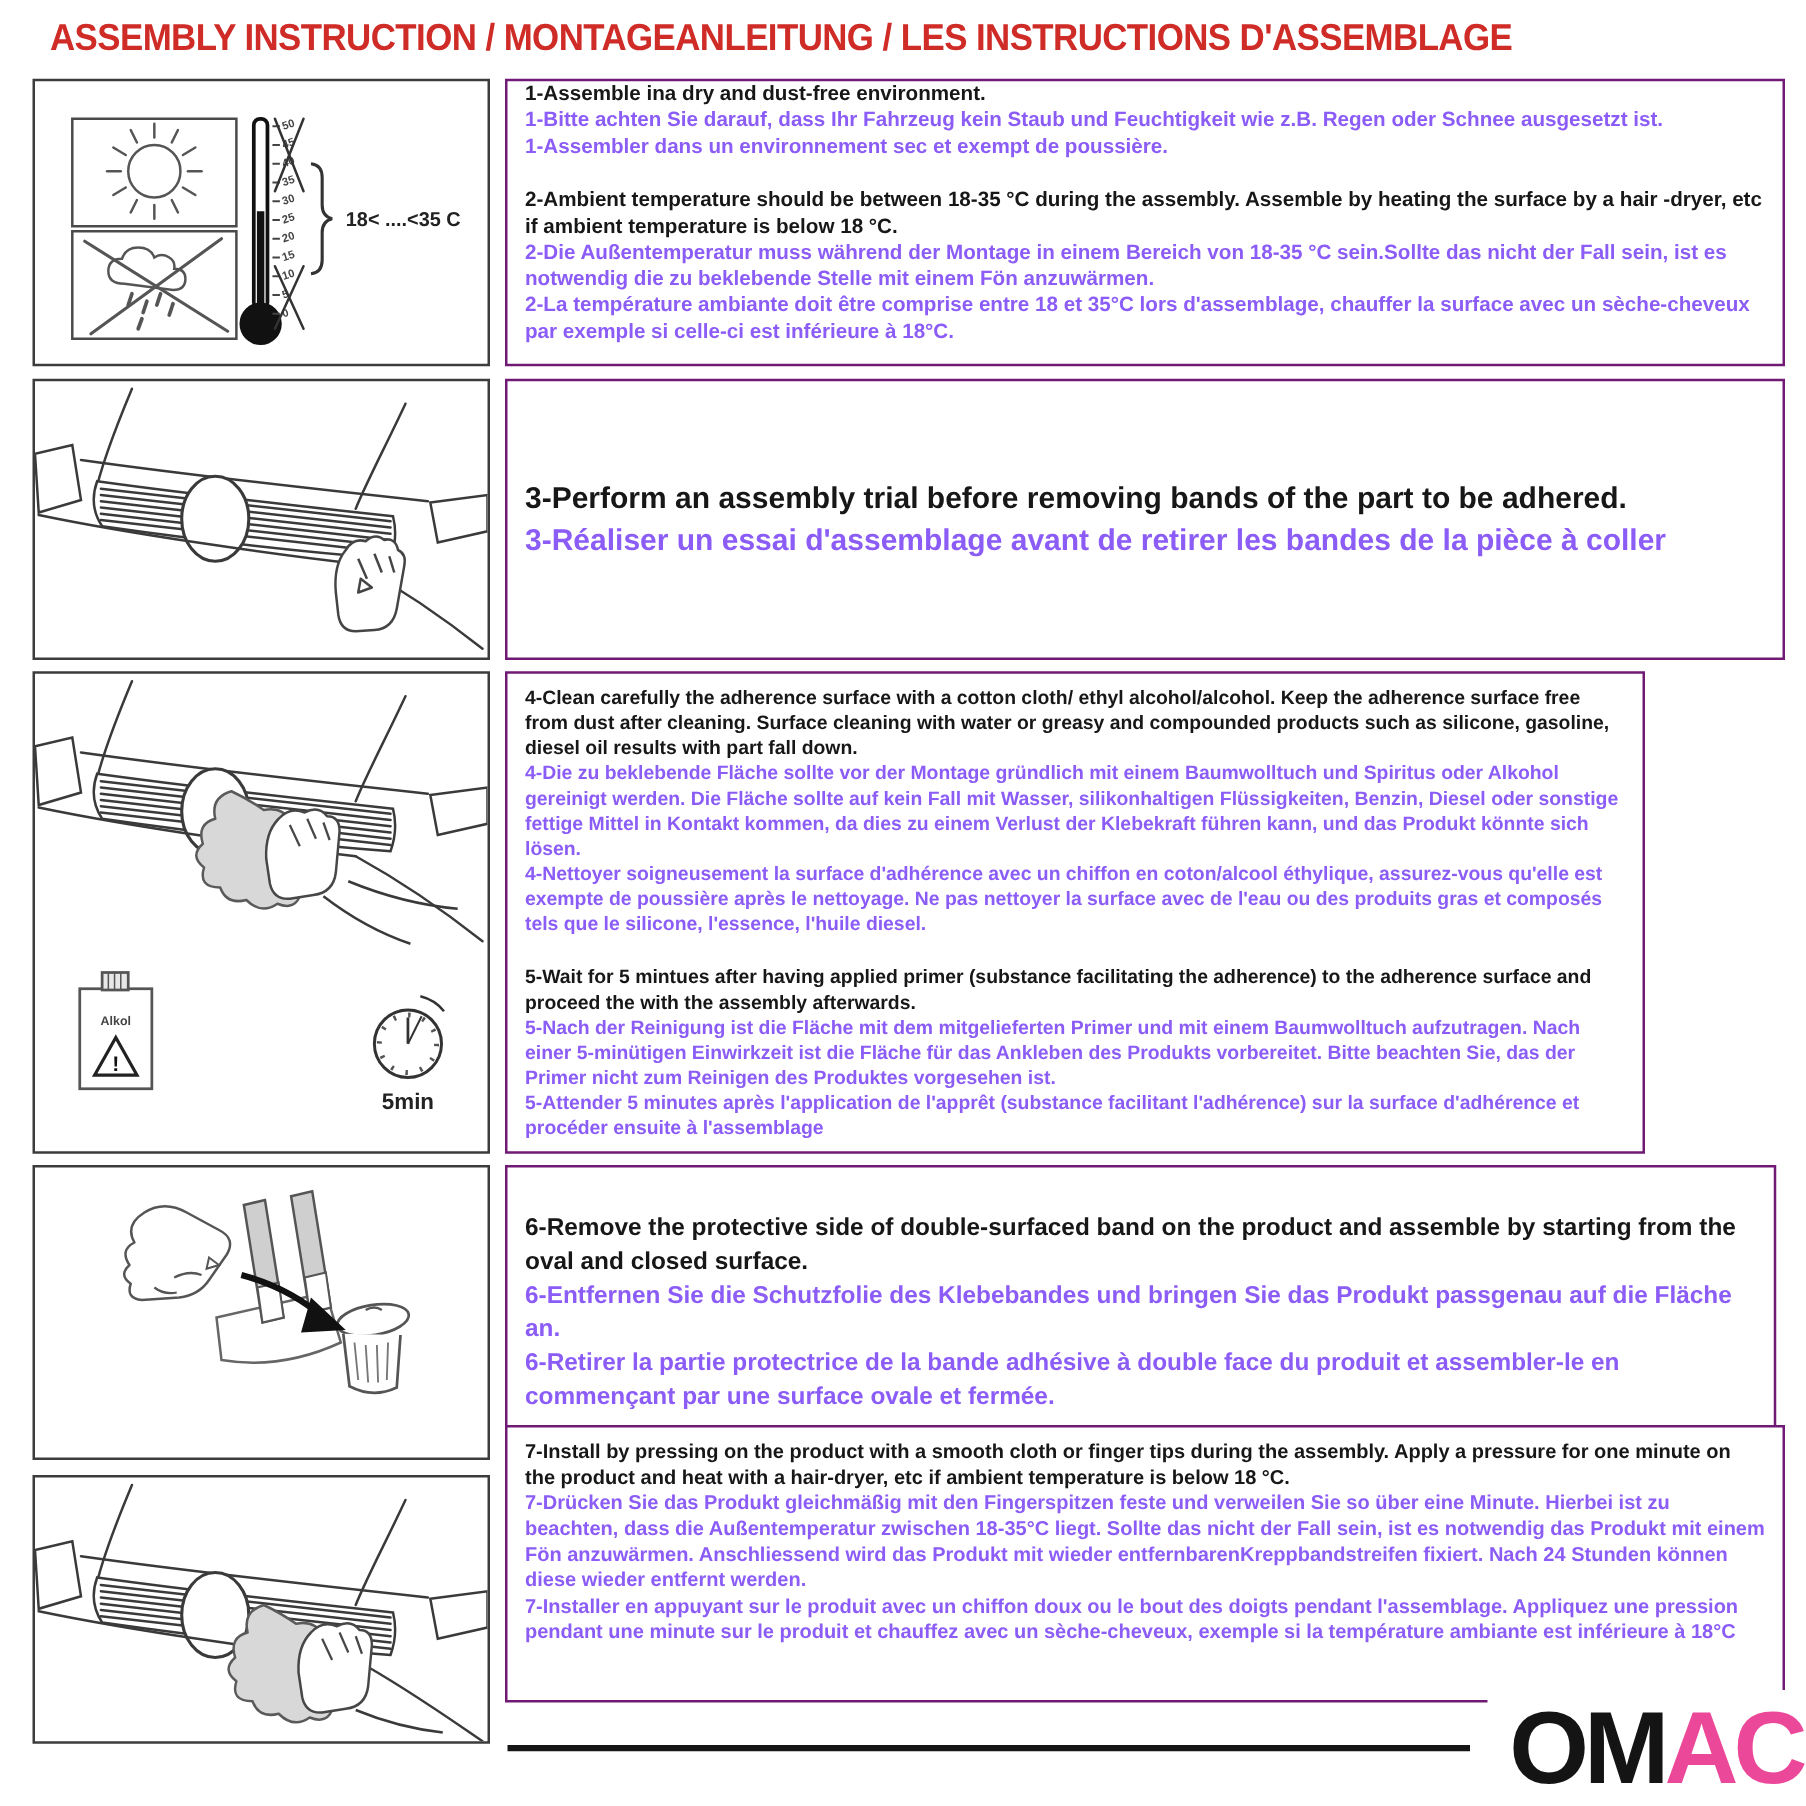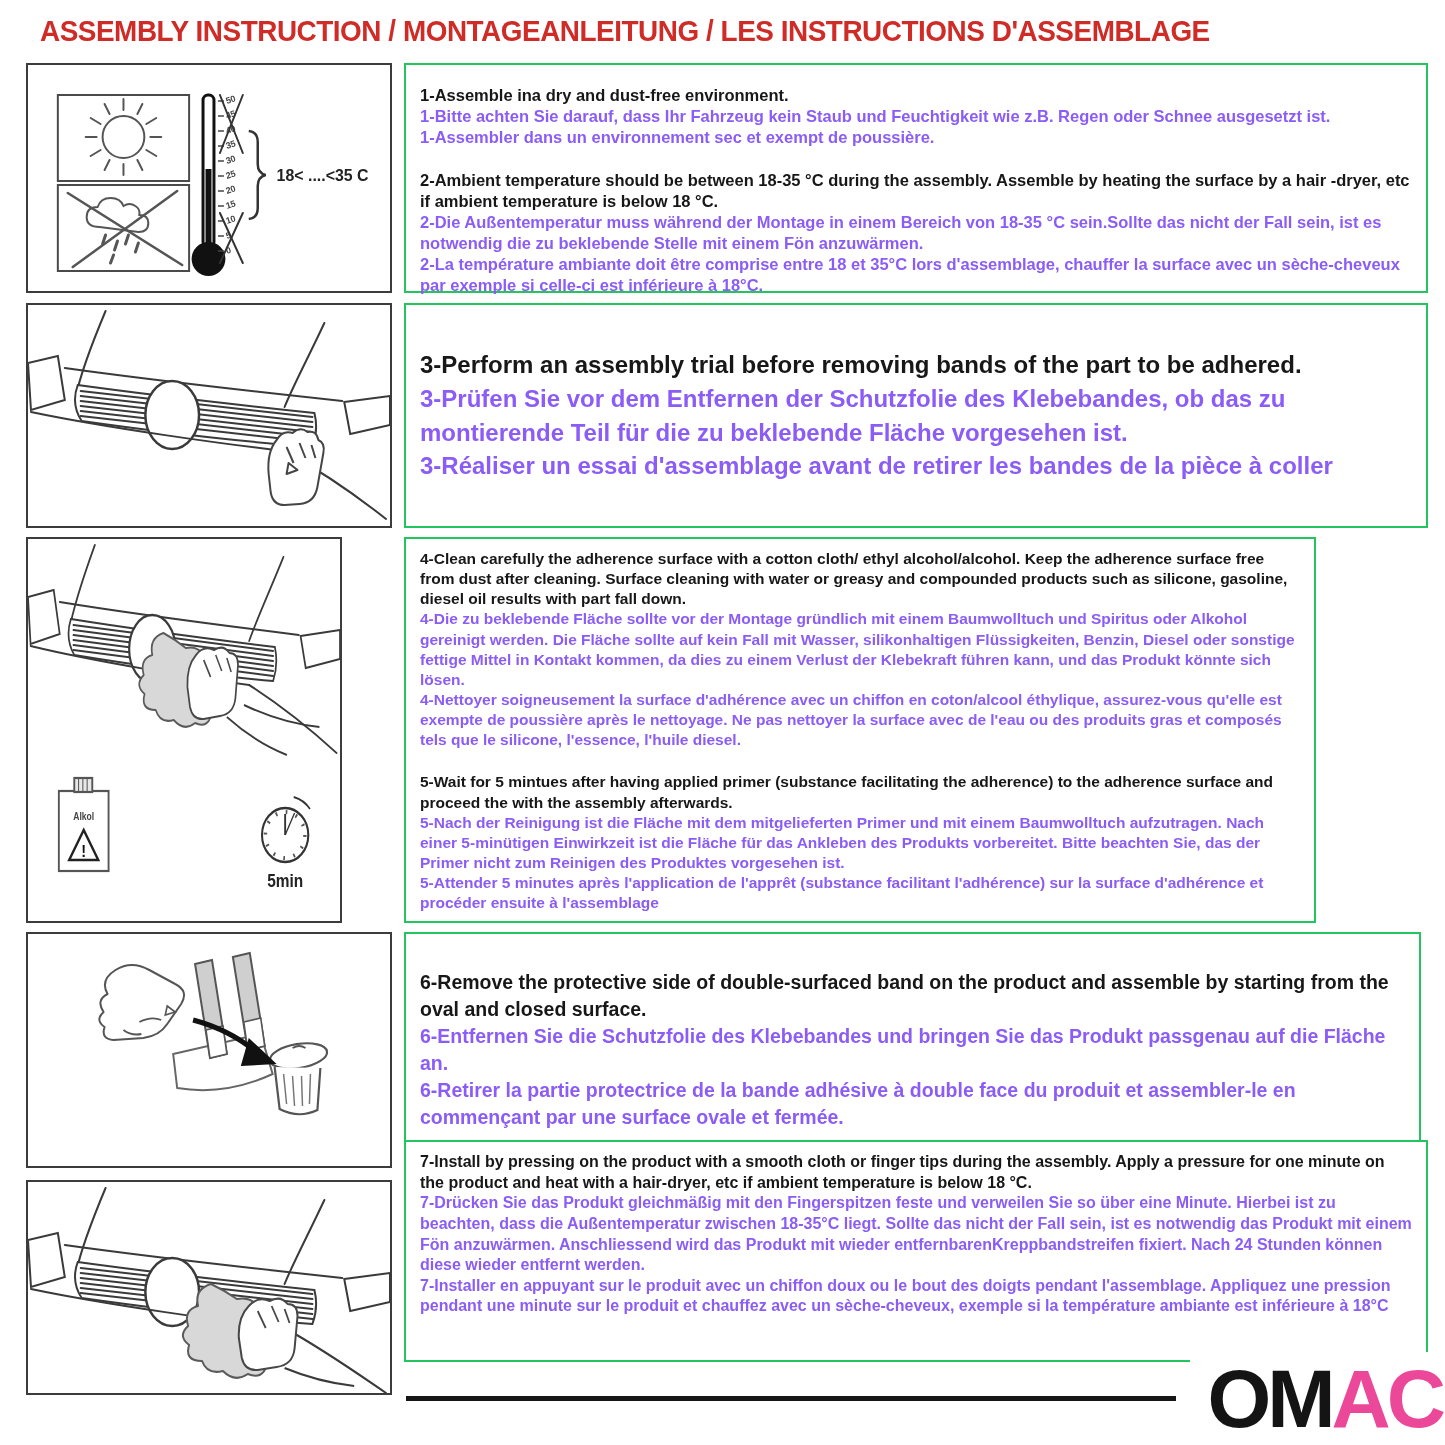--- a/index.html
+++ b/index.html
@@ -8,22 +8,22 @@
     font-family:"Liberation Sans",sans-serif;overflow:hidden;
   }
   .title{
     position:absolute;left:40px;top:14px;white-space:nowrap;
     font-size:30px;font-weight:800;color:#cf2b27;letter-spacing:-0.5px;
     transform:scaleX(0.93);transform-origin:left center;
   }
   .imgbox{position:absolute;border:2px solid #3c3c3c;background:#fff;box-sizing:border-box;}
   .imgbox svg{display:block;width:100%;height:100%;}
   .txtbox{
-    position:absolute;border:2px solid #22c55e;background:#fff;box-sizing:border-box;
-    padding:20px 14px;color:#3e3e3e;
+    position:absolute;border:2px solid #701a75;background:#fff;box-sizing:border-box;
+    padding:0 14px;color:#3e3e3e;
   }
   .txtbox.center{display:flex;flex-direction:column;justify-content:center;}
   .en{font-weight:700;color:#171717;margin:0;}
   .alt{font-weight:700;color:#8b5cf6;margin:0;}
   .gap{height:22px;}
   .fs1{font-size:16.5px;line-height:1.27;}
   .fs2{font-size:24px;line-height:1.4;}
   .fs3{font-size:15.5px;line-height:1.3;}
   .fs4{font-size:19.5px;line-height:1.38;}
   .fs5{font-size:16px;line-height:1.29;}
@@ -154,25 +154,24 @@
       <path d="M250,135 q6,-10 16,-7 q8,-7 15,-1 q9,-2 11,8 q7,3 5,13 l-6,34 q-3,16 -18,17 l-15,1 q-12,0 -14,-13 l-2,-18 q-2,-22 8,-34 Z"></path>
       <path d="M260,142 l7,16" fill="none"></path>
       <path d="M273,138 l6,15" fill="none"></path>
       <path d="M285,140 l4,13" fill="none"></path>
       <path d="M262,158 l9,7 l-11,4 Z" fill="none"></path>
     </g>
   </svg>
 </div>
 <div class="txtbox center fs2" style="left:404px;top:303px;width:1024px;height:225px">
   <p class="en">3-Perform an assembly trial before removing bands of the part to be adhered.</p>
-  <p class="alt">3-Prüfen Sie vor dem Entfernen der Schutzfolie des Klebebandes, ob das zu montierende Teil für die zu beklebende Fläche vorgesehen ist.</p>
   <p class="alt">3-Réaliser un essai d'assemblage avant de retirer les bandes de la pièce à coller</p>
 </div>
 
-<div class="imgbox" style="left:26px;top:537px;width:316px;height:386px">
+<div class="imgbox" style="left:26px;top:537px;width:366px;height:386px">
   <svg viewBox="0 0 364 382" preserveAspectRatio="none">
     <g stroke="#3a3a3a" stroke-width="2" fill="none" stroke-linecap="round">
       <path d="M78,6 C62,44 52,72 48,92"></path>
       <path d="M298,18 C282,52 266,82 258,102"></path>
       <path d="M0,58 L30,51 L37,95 L3,105 Z" fill="#fff"></path>
       <path d="M318,97 L364,91 L364,120 L324,129 Z" fill="#fff"></path>
       <path d="M37,63 C130,76 232,87 316,96"></path>
       <path d="M50,80 C130,91 222,101 288,108 C291,120 290,131 286,142 C206,136 118,125 54,116 C46,104 46,91 50,80 Z" fill="#fff"></path>
       <path d="M53,86 L286,112"></path>
         <path d="M53,91 L286,117"></path>

